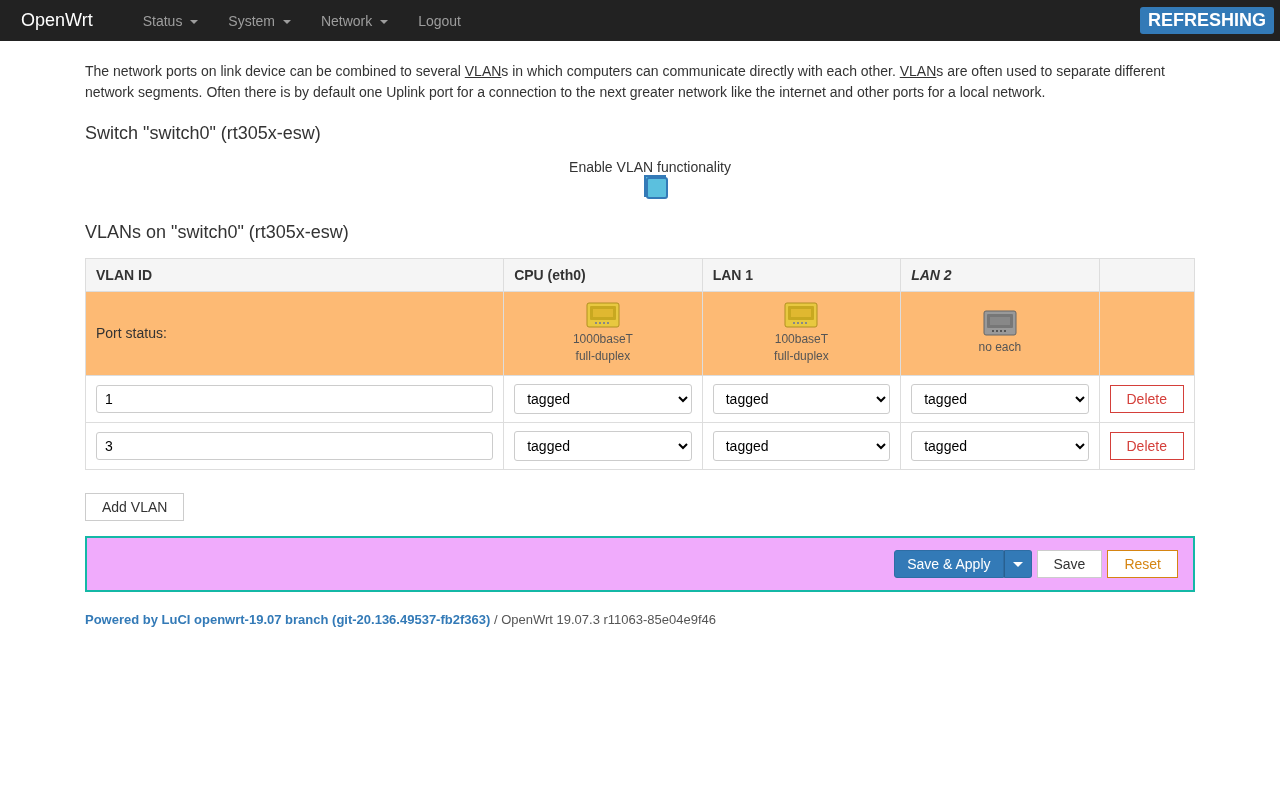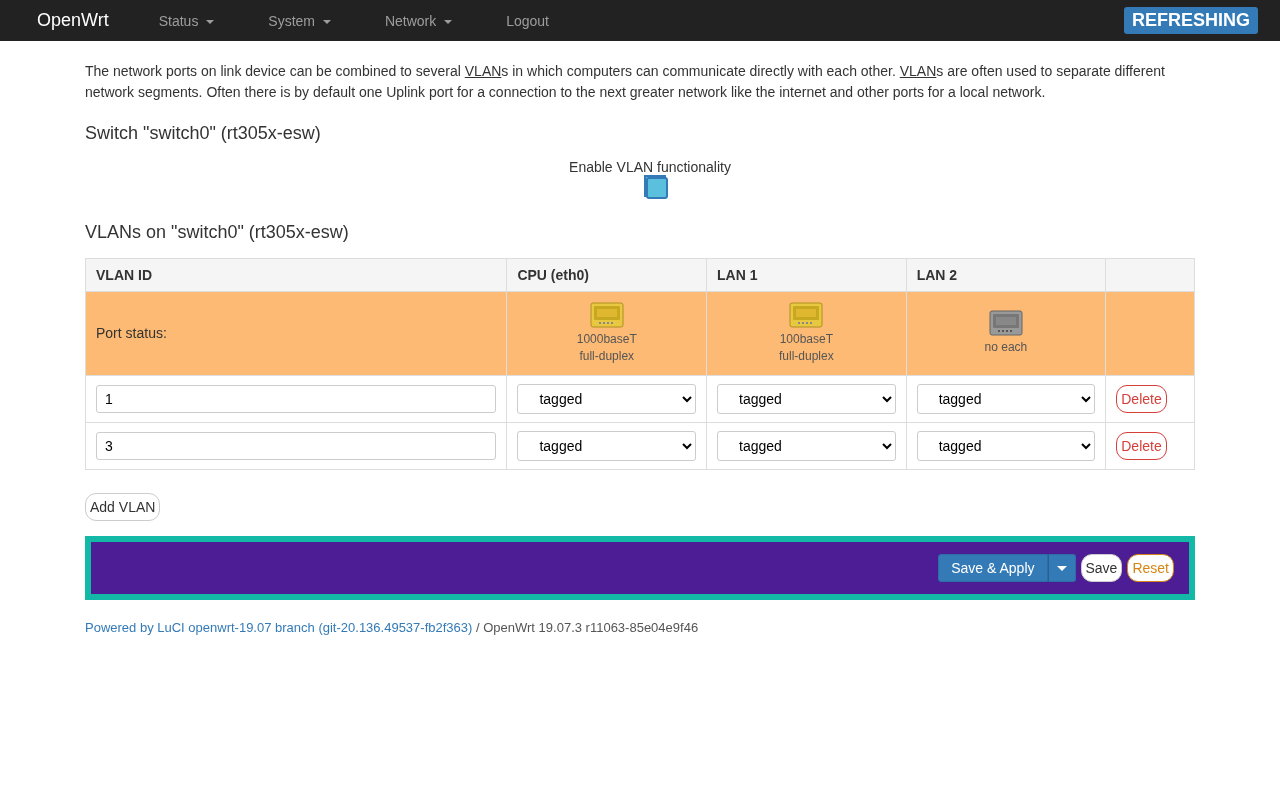--- a/index.html
+++ b/index.html
@@ -4,34 +4,33 @@
   <style>
     * { box-sizing: border-box; margin: 0; padding: 0; }
     body { font-family: "Helvetica Neue", Helvetica, Arial, sans-serif; font-size: 14px; color: #333; background: #fff; }
 
     
     .navbar {
       background: #222;
       color: #fff;
       display: flex;
       align-items: center;
-      padding: 0 22px;
+      padding: 0 6px;
       min-height: 40px;
     }
     .navbar-brand {
       font-size: 18px;
       color: #fff;
       text-decoration: none;
       margin-right: 20px;
       padding: 10px 15px;
     }
     .navbar-nav {
       display: flex;
       list-style: none;
-      gap: 24px;
     }
     .navbar-nav li {
       position: relative;
     }
     .navbar-nav li a {
       color: #9d9d9d;
       text-decoration: none;
       padding: 10px 15px;
       display: block;
       white-space: nowrap;
@@ -147,34 +146,34 @@
     .vlan-input {
       width: 100%;
       padding: 5px 8px;
       border: 1px solid #ccc;
       border-radius: 3px;
       font-size: 14px;
     }
 
     .vlan-select {
       width: 100%;
-      padding: 5px 17px;
+      padding: 5px 8px;
       border: 1px solid #ccc;
       border-radius: 3px;
       font-size: 14px;
       background: #fff;
       appearance: auto;
     }
 
     
     .btn {
       display: inline-block;
-      padding: 5px 4px;
+      padding: 5px 16px;
       font-size: 14px;
-      border-radius: 11px;
+      border-radius: 0;
       border: 1px solid transparent;
       cursor: pointer;
       text-align: center;
       white-space: nowrap;
     }
     .btn-default {
       background: #fff;
       border-color: #ccc;
       color: #333;
     }
@@ -220,51 +219,52 @@
       border-left: 5px solid transparent;
       vertical-align: middle;
     }
 
     .add-vlan-btn {
       margin-bottom: 15px;
     }
 
     
     .action-bar {
-      background: #4c1d95;
-      border: 6px solid #14b8a6;
+      background: #f0abfc;
+      border: 2px solid #14b8a6;
       padding: 12px 15px;
       display: flex;
       justify-content: flex-end;
       align-items: center;
       gap: 5px;
       margin-top: 10px;
     }
 
     .footer-text {
       margin-top: 20px;
       font-size: 13px;
       color: #555;
     }
     .footer-text a {
       color: #337ab7;
       text-decoration: none;
+      font-weight: bold;
     }
 
     
     .port-status-row td {
       background: #fdba74;
       padding: 10px;
     }
 
     
     .col-vlanid { width: 38%; }
     .col-cpu { width: 18%; }
     .col-lan1 { width: 18%; }
-    .col-lan2 { width: 18%; }
+    .col-lan2 { width: 18%; font-style: italic; }
     .col-action { width: 10%; }
   </style>
 </head>
 <body>
 
 <nav class="navbar">
   <a class="navbar-brand">OpenWrt</a>
   <ul class="navbar-nav">
     <li>
       <a href="#">

